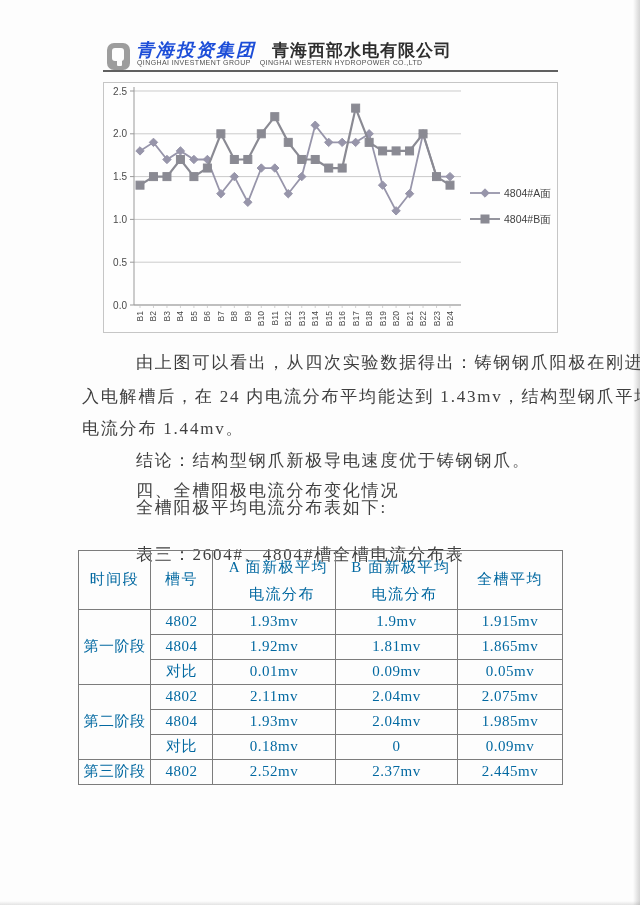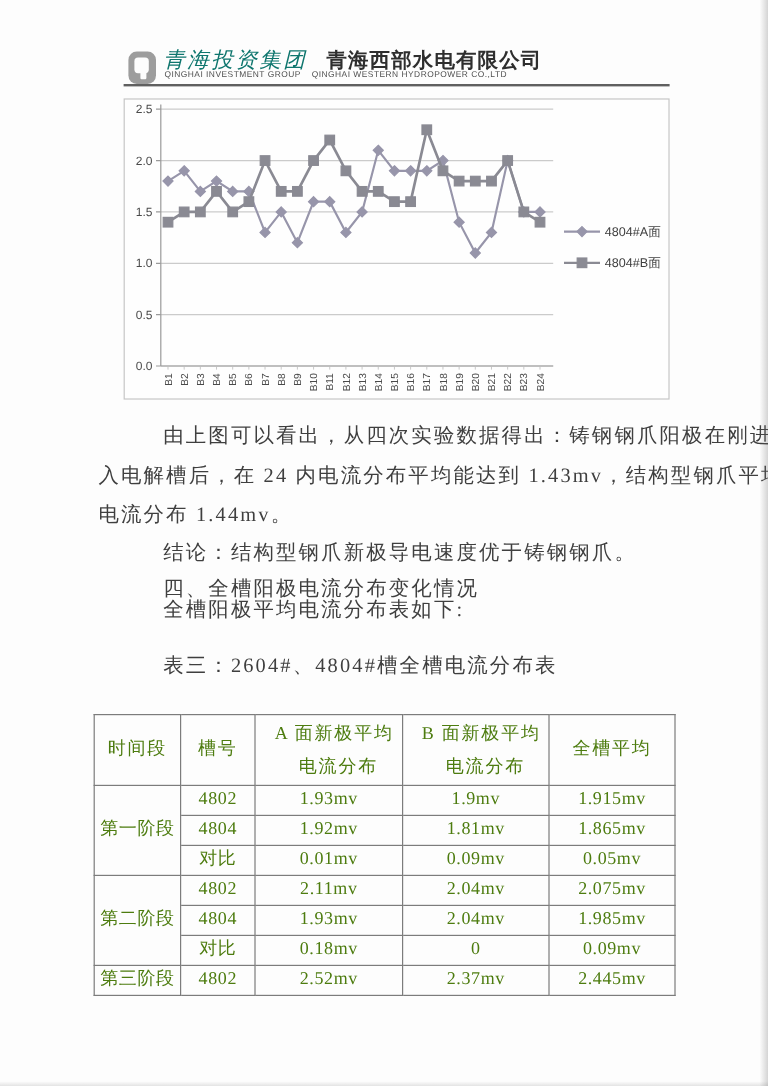--- a/index.html
+++ b/index.html
@@ -5,35 +5,35 @@
   html,body{margin:0;padding:0;background:#e8e8e8;}
   .page{
     position:relative;width:640px;height:905px;background:#fdfdfd;
     overflow:hidden;font-family:"Liberation Serif","DejaVu Serif",serif;color:#3c3c3c;
   }
   
   .logo{position:absolute;left:107px;top:43px;width:23px;height:27px;background:#9d9d9d;border-radius:7px;}
   .logo-inner{position:absolute;left:5px;top:5px;width:12px;height:13px;background:#fdfdfd;border-radius:3px;}
   .logo-foot{position:absolute;left:10px;top:16px;width:5px;height:7px;background:#fdfdfd;border-radius:1px;}
   .brand-cn{position:absolute;left:136px;top:38px;width:420px;white-space:nowrap;}
-  .brand-cn .script{font-style:italic;font-weight:normal;font-size:18px;letter-spacing:2px;color:#0f766e;}
+  .brand-cn .script{font-style:italic;font-weight:bold;font-size:18px;letter-spacing:2px;color:#1d4ed8;}
   .brand-cn .bold{font-weight:bold;font-size:17px;letter-spacing:1px;color:#2e2e2e;margin-left:16px;font-family:"Liberation Sans","DejaVu Sans",sans-serif;}
   .brand-en{position:absolute;left:137px;top:59px;font-family:"Liberation Sans","DejaVu Sans",sans-serif;
     font-size:7px;letter-spacing:.4px;color:#4f4f4f;white-space:nowrap;}
   .brand-en span{margin-right:9px;}
   .header-rule{position:absolute;left:103px;top:70px;width:455px;height:2px;background:#606060;}
   
   .chart-box{position:absolute;left:103px;top:82px;width:453px;height:249px;border:1px solid #c6c6c6;background:#fefefe;}
   .chart-box svg{display:block;}
   
   .para{position:absolute;left:82px;width:482px;font-size:17px;letter-spacing:1.8px;color:#3f3f3f;white-space:nowrap;}
   .para.indent{padding-left:54px;}
   
-  table.dist{position:absolute;left:78px;top:595px;width:484px;border-collapse:collapse;
-    font-size:15px;color:#4d7c0f;table-layout:fixed;}
+  table.dist{position:absolute;left:78px;top:550px;width:484px;border-collapse:collapse;
+    font-size:15px;color:#0369a1;table-layout:fixed;}
   table.dist td,table.dist th{border:1px solid #7c7c7c;padding:0;font-weight:normal;line-height:1.15;}
   table.dist th{height:58px;vertical-align:middle;text-align:center;letter-spacing:1.5px;}
   table.dist td{height:24px;text-align:center;letter-spacing:.5px;}
   th.twoLine{text-align:left;}
   th.twoLine .l1{display:block;padding:7px 0 0 9px;letter-spacing:1.5px;}
   th.twoLine .l2{display:block;padding:9px 0 5px 16px;letter-spacing:1.5px;}
   td.period{letter-spacing:2px;}
   
   .edge-r{position:absolute;right:0;top:0;width:7px;height:100%;
     background:linear-gradient(to right,rgba(110,110,110,0),rgba(105,105,105,.28));}

